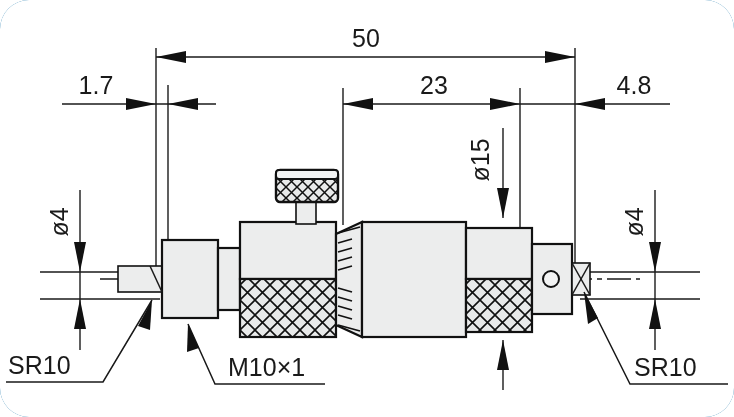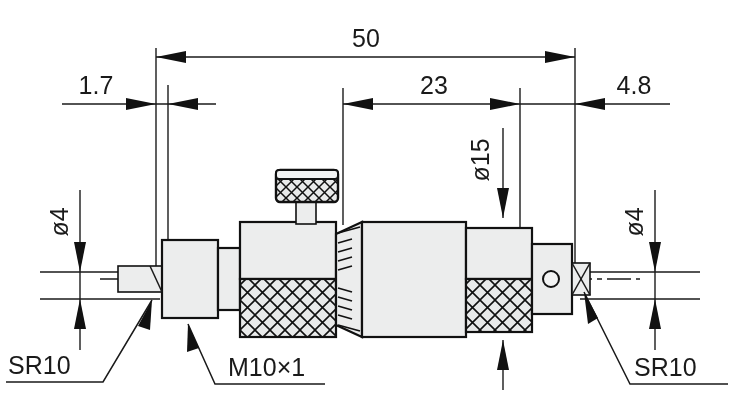--- a/index.html
+++ b/index.html
@@ -7,20 +7,21 @@
     padding: 0;
     background: #ffffff;
   }
   #drawing-root {
     position: relative;
     width: 734px;
     height: 417px;
     background: #0369a1;
     font-family: "Liberation Sans", sans-serif;
     overflow: hidden;
+    border-radius: 29px;
   }
   svg#dwg {
     display: block;
     width: 734px;
     height: 417px;
   }
   .dim-text {
     font-family: "Liberation Sans", sans-serif;
     font-size: 25px;
     fill: #1a1a1a;

